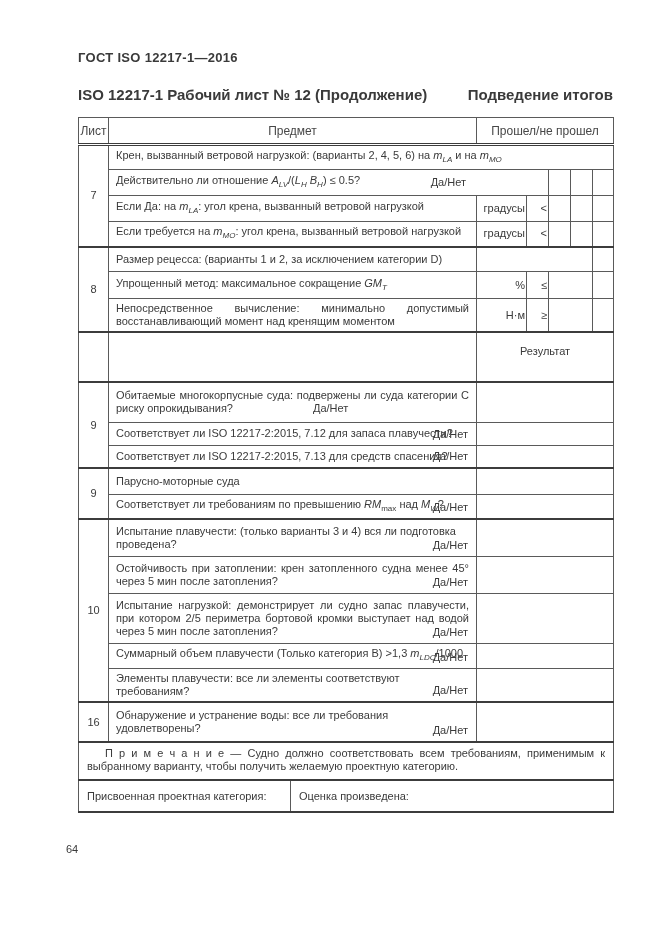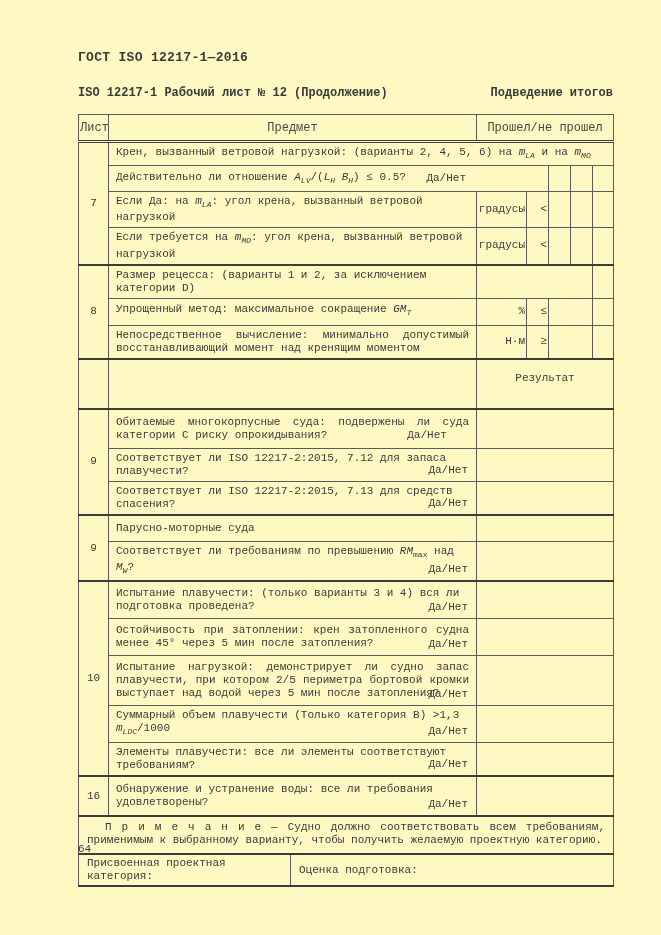--- a/index.html
+++ b/index.html
@@ -1,24 +1,24 @@
 <!DOCTYPE html>
 <html><head>
 <meta charset="utf-8">
 <style>
   html,body { margin:0; padding:0; background:#e8e8e8; }
   .page {
-    width:661px; height:935px; background:#fef9c3; position:relative;
+    width:661px; height:935px; background:#ffffff; position:relative;
     box-sizing:border-box; padding:50px 48px 12px 78px;
-    font-family:Liberation Mono, monospace; color:#3a3a3a;
+    font-family:Liberation Sans, sans-serif; color:#3a3a3a;
     overflow:hidden;
   }
   .doc-num { font-size:13px; font-weight:bold; letter-spacing:.3px; }
   .subhead { display:flex; justify-content:space-between; margin-top:21px;
-             font-size:12px; font-weight:bold; }
+             font-size:15px; font-weight:bold; }
   table { border-collapse:collapse; table-layout:fixed; width:535px; margin-top:14px; }
   td, th { border:1px solid #5a5a5a; box-sizing:border-box; }
   th { font-weight:normal; font-size:12px; color:#474747; height:27px;
        border-bottom:3px double #3c3c3c; }
   td { font-size:11px; line-height:13px; vertical-align:middle; }
   tr.grp > td { border-top:2px solid #3c3c3c; }
   tbody tr:last-child > td { border-bottom:2px solid #3c3c3c; }
   .sheet { text-align:center; }
   .subj { padding:3px 7px; position:relative;margin-left:36px; }
   .just { text-align:justify; }
@@ -26,21 +26,21 @@
   .ans { position:absolute; right:8px; bottom:4px; }
   .ans.mid { right:82px; bottom:6px; }
   .ans-in { margin-left:80px; }
   .res { text-align:center; vertical-align:middle; padding-bottom:12px; }
   .note-cell { padding:4px 8px 6px; text-indent:18px; text-align:justify; }
   .ftr { padding:0; }
   .ftr-flex { display:flex; align-items:stretch; height:30px; }
   .ftr-left { width:212px; padding:0 8px; border-right:1px solid #5a5a5a;
               display:flex; align-items:center; box-sizing:border-box; }
   .ftr-right { flex:1; padding:0 8px; display:flex; align-items:center; }
-  .pagenum { position:absolute; left:78px; top:843px; font-size:11px; }
+  .pagenum { position:absolute; left:66px; top:843px; font-size:11px; }
   .r22{height:22px}.r23{height:23px}.r24{height:24px}.r25{height:25px}
   .r26{height:26px}.r27{height:27px}.r28{height:16px}.r33{height:33px}
   .r34{height:34px}.r37{height:37px}.r38{height:38px}.r40{height:40px}
   .r42{height:30px}.r50{height:50px}
   i sub, sub { font-size:8px; }
 </style>
 </head>
 <body>
 
 <div class="page">
@@ -178,21 +178,21 @@
       </tr>
 
       <tr class="grp r42">
         <td colspan="7" class="note-cell">П р и м е ч а н и е  — Судно должно соответствовать всем требованиям, применимым к выбранному варианту, чтобы получить желаемую проектную категорию.</td>
       </tr>
 
       <tr class="grp">
         <td colspan="7" class="ftr">
           <div class="ftr-flex">
             <div class="ftr-left">Присвоенная проектная категория:</div>
-            <div class="ftr-right">Оценка подготовка:</div>
+            <div class="ftr-right">Оценка произведена:</div>
           </div>
         </td>
       </tr>
     </tbody>
   </table>
 
   <div class="pagenum">64</div>
 </div>
 
 </body></html>

